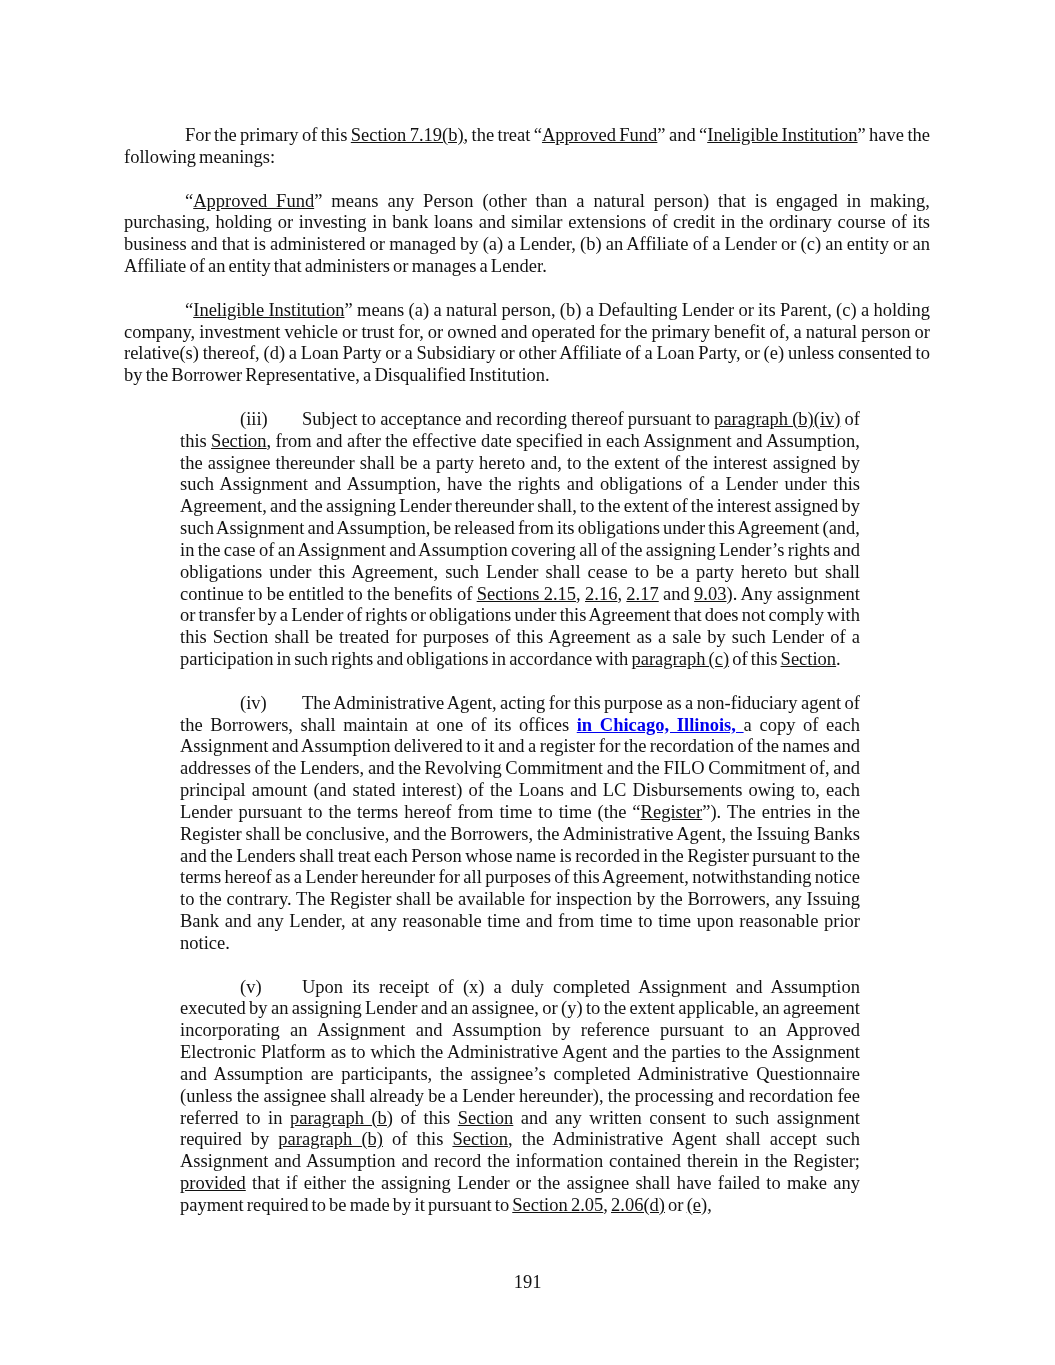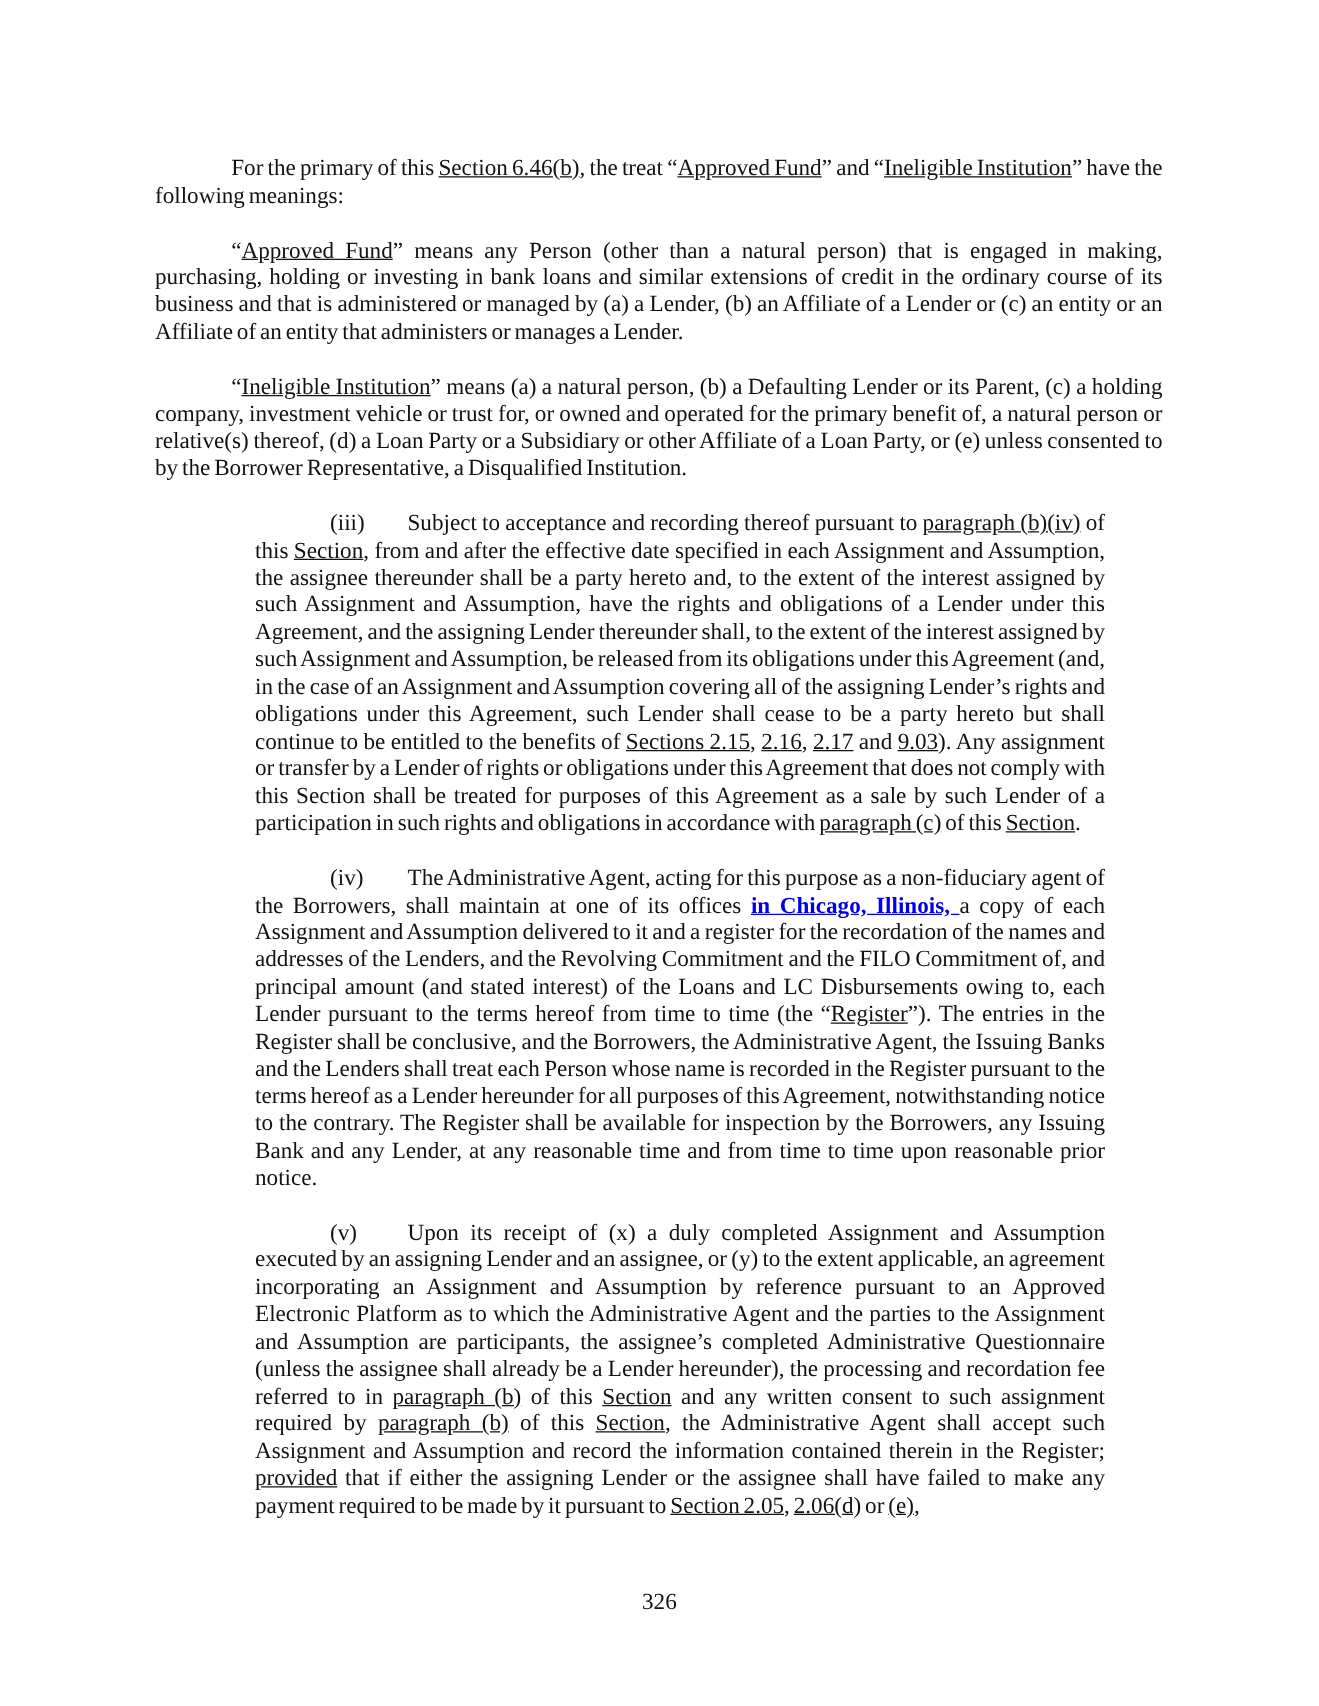--- a/index.html
+++ b/index.html
@@ -24,21 +24,21 @@
     left: 124px;
     top: 125px;
     width: 806px;
   }
   p.para {
     margin: 0 0 21.9px 0;
     text-align: justify;
     text-indent: 61px;
   }
   p.para.indented {
-    margin-left: 80px;
+    margin-left: 56px;
     width: 680px;
     text-indent: 60px;
   }
   .run-m {
     display: inline-block;
     width: 62px;
     text-indent: 0;
   }
   .run-u {
     text-decoration: underline;
@@ -55,21 +55,21 @@
     top: 1272px;
     text-align: center;
     text-indent: 0;
   }
 </style>
 </head>
 <body>
 
 <div class="page">
   <div class="content">
-    <p class="para"><span class="run-p">For the primary of this </span><span class="run-u">Section 6.46(b)</span><span class="run-p">, the treat “</span><span class="run-u">Approved Fund</span><span class="run-p">” and “</span><span class="run-u">Ineligible Institution</span><span class="run-p">” have the following meanings:</span></p>
+    <p class="para"><span class="run-p">For the primary of this </span><span class="run-u">Section 7.19(b)</span><span class="run-p">, the treat “</span><span class="run-u">Approved Fund</span><span class="run-p">” and “</span><span class="run-u">Ineligible Institution</span><span class="run-p">” have the following meanings:</span></p>
     <p class="para"><span class="run-p">“</span><span class="run-u">Approved Fund</span><span class="run-p">” means any Person (other than a natural person) that is engaged in making, purchasing, holding or investing in bank loans and similar extensions of credit in the ordinary course of its business and that is administered or managed by (a) a Lender, (b) an Affiliate of a Lender or (c) an entity or an Affiliate of an entity that administers or manages a Lender.</span></p>
     <p class="para"><span class="run-p">“</span><span class="run-u">Ineligible Institution</span><span class="run-p">” means (a) a natural person, (b) a Defaulting Lender or its Parent, (c) a holding company, investment vehicle or trust for, or owned and operated for the primary benefit of, a natural person or relative(s) thereof, (d) a Loan Party or a Subsidiary or other Affiliate of a Loan Party, or (e) unless consented to by the Borrower Representative, a Disqualified Institution.</span></p>
     <p class="para indented"><span class="run-m">(iii)</span><span class="run-p">Subject to acceptance and recording thereof pursuant to </span><span class="run-u">paragraph (b)(iv)</span><span class="run-p"> of this </span><span class="run-u">Section</span><span class="run-p">, from and after the effective date specified in each Assignment and Assumption, the assignee thereunder shall be a party hereto and, to the extent of the interest assigned by such Assignment and Assumption, have the rights and obligations of a Lender under this Agreement, and the assigning Lender thereunder shall, to the extent of the interest assigned by such Assignment and Assumption, be released from its obligations under this Agreement (and, in the case of an Assignment and Assumption covering all of the assigning Lender’s rights and obligations under this Agreement, such Lender shall cease to be a party hereto but shall continue to be entitled to the benefits of </span><span class="run-u">Sections 2.15</span><span class="run-p">, </span><span class="run-u">2.16</span><span class="run-p">, </span><span class="run-u">2.17</span><span class="run-p"> and </span><span class="run-u">9.03</span><span class="run-p">).  Any assignment or transfer by a Lender of rights or obligations under this Agreement that does not comply with this Section shall be treated for purposes of this Agreement as a sale by such Lender of a participation in such rights and obligations in accordance with </span><span class="run-u">paragraph (c)</span><span class="run-p"> of this </span><span class="run-u">Section</span><span class="run-p">.</span></p>
     <p class="para indented"><span class="run-m">(iv)</span><span class="run-p">The Administrative Agent, acting for this purpose as a non-fiduciary agent of the Borrowers, shall maintain at one of its offices </span><span class="run-b">in Chicago, Illinois, </span><span class="run-p">a copy of each Assignment and Assumption delivered to it and a register for the recordation of the names and addresses of the Lenders, and the Revolving Commitment and the FILO Commitment of, and principal amount (and stated interest) of the Loans and LC Disbursements owing to, each Lender pursuant to the terms hereof from time to time (the “</span><span class="run-u">Register</span><span class="run-p">”).  The entries in the Register shall be conclusive, and the Borrowers, the Administrative Agent, the Issuing Banks and the Lenders shall treat each Person whose name is recorded in the Register pursuant to the terms hereof as a Lender hereunder for all purposes of this Agreement, notwithstanding notice to the contrary.  The Register shall be available for inspection by the Borrowers, any Issuing Bank and any Lender, at any reasonable time and from time to time upon reasonable prior notice.</span></p>
     <p class="para indented"><span class="run-m">(v)</span><span class="run-p">Upon its receipt of (x) a duly completed Assignment and Assumption executed by an assigning Lender and an assignee, or (y) to the extent applicable, an agreement incorporating an Assignment and Assumption by reference pursuant to an Approved Electronic Platform as to which the Administrative Agent and the parties to the Assignment and Assumption are participants, the assignee’s completed Administrative Questionnaire (unless the assignee shall already be a Lender hereunder), the processing and recordation fee referred to in </span><span class="run-u">paragraph (b)</span><span class="run-p"> of this </span><span class="run-u">Section</span><span class="run-p"> and any written consent to such assignment required by </span><span class="run-u">paragraph (b)</span><span class="run-p"> of this </span><span class="run-u">Section</span><span class="run-p">, the Administrative Agent shall accept such Assignment and Assumption and record the information contained therein in the Register; </span><span class="run-u">provided</span><span class="run-p"> that if either the assigning Lender or the assignee shall have failed to make any payment required to be made by it pursuant to </span><span class="run-u">Section 2.05</span><span class="run-p">, </span><span class="run-u">2.06(d)</span><span class="run-p"> or </span><span class="run-u">(e)</span><span class="run-p">,</span></p>
   </div>
-  <div class="page-number">326</div>
+  <div class="page-number">191</div>
 </div>
 
 </body></html>

